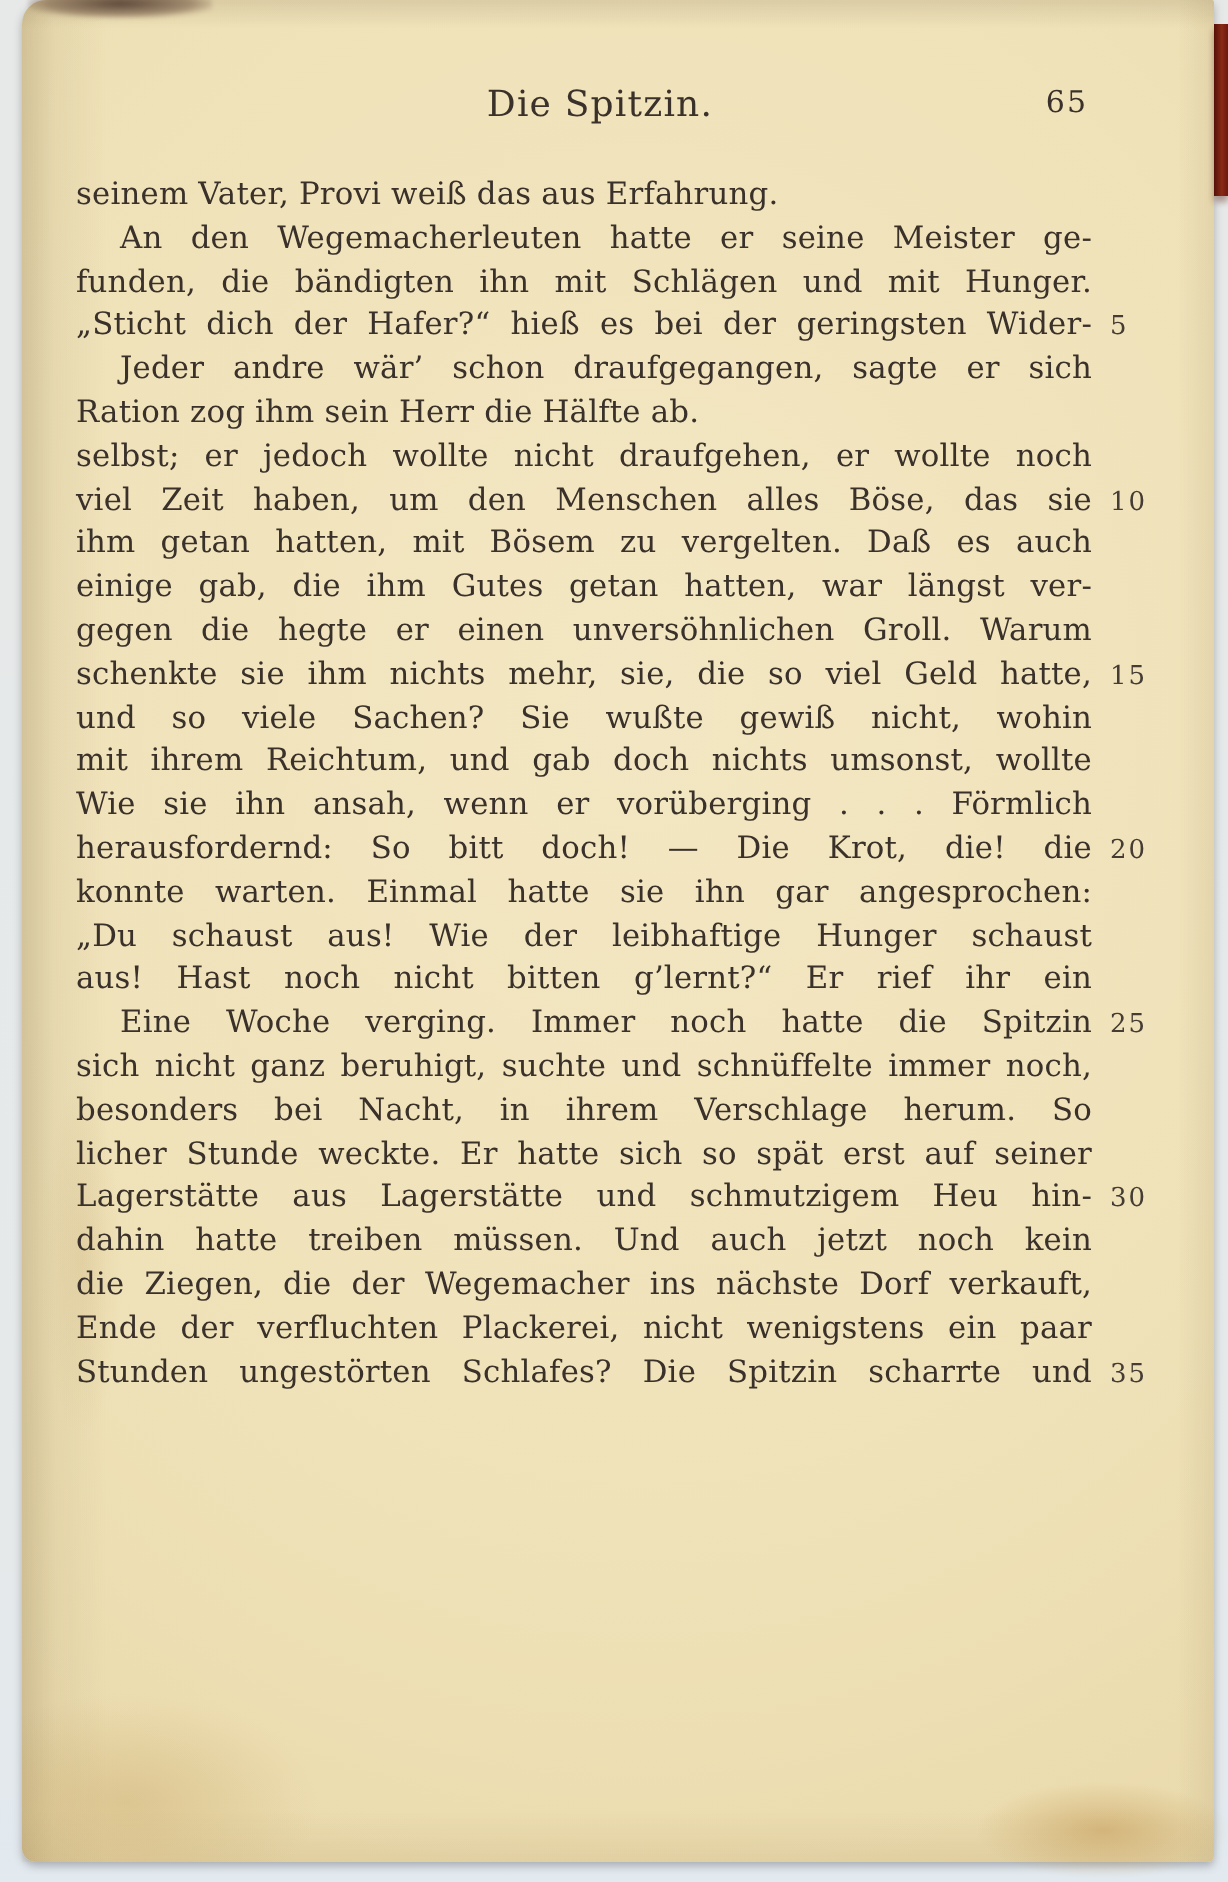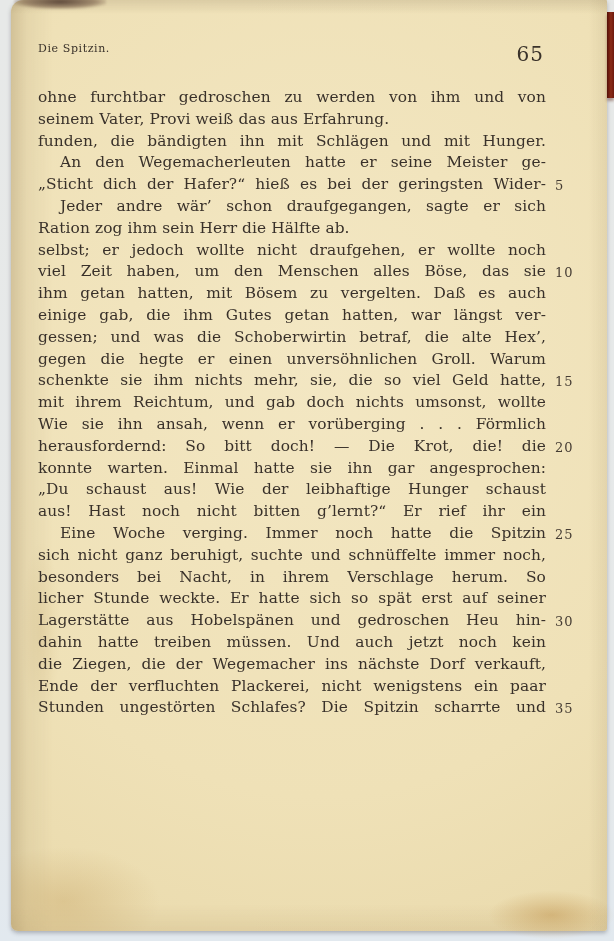--- a/index.html
+++ b/index.html
@@ -40,24 +40,24 @@
   .stain-bc{
     position:absolute;left:478px;bottom:-8px;width:125px;height:48px;
     background:radial-gradient(ellipse, rgba(193,148,78,.50), rgba(193,148,78,0) 72%);
   }
   .stain-ml{
     position:absolute;left:10px;top:540px;width:40px;height:180px;
     background:radial-gradient(ellipse, rgba(170,135,70,.14), rgba(170,135,70,0) 70%);
   }
   .header{position:absolute;left:27px;top:42px;width:508px;height:24px;color:#3a322a;}
   .running-title{
-    position:absolute;left:0;right:0;
-    font-size:11px;letter-spacing:.6px;
+    position:absolute;left:16px;right:0;text-align:center;
+    font-size:18px;letter-spacing:.6px;
   }
-  .page-number{position:absolute;right:2px;top:0;font-size:20px;letter-spacing:1px;}
+  .page-number{position:absolute;right:2px;top:0;font-size:15px;letter-spacing:1px;}
   .textblock{position:absolute;left:27px;top:87px;width:508px;color:#39312a;}
   .line{position:relative;height:21.8px;line-height:21.8px;font-size:15.4px;}
   .ltxt{display:block;text-align:justify;text-align-last:justify;letter-spacing:.1px;}
   .line.end .ltxt{text-align-last:left;}
   .line.indent .ltxt{padding-left:22px;}
   .lno{
     position:absolute;left:calc(100% + 9px);top:1px;
     font-size:13px;line-height:21px;letter-spacing:1px;color:#453c33;
   }
 </style>
@@ -68,31 +68,28 @@
   <div class="stain-ml"></div>
   <div class="stain-bl"></div>
   <div class="stain-bc"></div>
 
   <div class="header">
     <span class="running-title">Die Spitzin.</span>
     <span class="page-number">65</span>
   </div>
 
   <div class="textblock">
-      <div class="line">
-        <span class="ltxt">ohne furchtbar gedroschen zu werden von ihm und von</span>
-      </div>
       <div class="line end">
         <span class="ltxt">seinem Vater, Provi weiß das aus Erfahrung.</span>
       </div>
+      <div class="line indent">
+        <span class="ltxt">An den Wegemacherleuten hatte er seine Meister ge-</span>
+      </div>
       <div class="line">
         <span class="ltxt">funden, die bändigten ihn mit Schlägen und mit Hunger.</span>
-      </div>
-      <div class="line indent">
-        <span class="ltxt">An den Wegemacherleuten hatte er seine Meister ge-</span>
       </div>
       <div class="line">
         <span class="ltxt">„Sticht dich der Hafer?“ hieß es bei der geringsten Wider-</span>
         <span class="lno">5</span>
       </div>
       <div class="line indent">
         <span class="ltxt">Jeder andre wär’ schon draufgegangen, sagte er sich</span>
       </div>
       <div class="line end">
         <span class="ltxt">Ration zog ihm sein Herr die Hälfte ab.</span>
@@ -104,28 +101,28 @@
         <span class="ltxt">viel Zeit haben, um den Menschen alles Böse, das sie</span>
         <span class="lno">10</span>
       </div>
       <div class="line">
         <span class="ltxt">ihm getan hatten, mit Bösem zu vergelten.  Daß es auch</span>
       </div>
       <div class="line">
         <span class="ltxt">einige gab, die ihm Gutes getan hatten, war längst ver-</span>
       </div>
       <div class="line">
-        <span class="ltxt">gessen; und was die Schoberwirtin betraf, die alte Hex’,</span>
-      </div>
-      <div class="line">
         <span class="ltxt">gegen die hegte er einen unversöhnlichen Groll.  Warum</span>
       </div>
       <div class="line">
         <span class="ltxt">schenkte sie ihm nichts mehr, sie, die so viel Geld hatte,</span>
         <span class="lno">15</span>
+      </div>
+      <div class="line">
+        <span class="ltxt">und so viele Sachen?  Sie wußte gewiß nicht, wohin</span>
       </div>
       <div class="line">
         <span class="ltxt">mit ihrem Reichtum, und gab doch nichts umsonst, wollte</span>
       </div>
       <div class="line">
         <span class="ltxt">Wie sie ihn ansah, wenn er vorüberging . . .  Förmlich</span>
       </div>
       <div class="line">
         <span class="ltxt">herausfordernd: So bitt doch! — Die Krot, die! die</span>
         <span class="lno">20</span>
@@ -146,21 +143,21 @@
       <div class="line">
         <span class="ltxt">sich nicht ganz beruhigt, suchte und schnüffelte immer noch,</span>
       </div>
       <div class="line">
         <span class="ltxt">besonders bei Nacht, in ihrem Verschlage herum.  So</span>
       </div>
       <div class="line">
         <span class="ltxt">licher Stunde weckte.  Er hatte sich so spät erst auf seiner</span>
       </div>
       <div class="line">
-        <span class="ltxt">Lagerstätte aus Hobelspänen und gedroschen Heu hin-</span>
+        <span class="ltxt">Lagerstätte aus Lagerstätte und schmutzigem Heu hin-</span>
         <span class="lno">30</span>
       </div>
       <div class="line">
         <span class="ltxt">dahin hatte treiben müssen.  Und auch jetzt noch kein</span>
       </div>
       <div class="line">
         <span class="ltxt">die Ziegen, die der Wegemacher ins nächste Dorf verkauft,</span>
       </div>
       <div class="line">
         <span class="ltxt">Ende der verfluchten Plackerei, nicht wenigstens ein paar</span>

